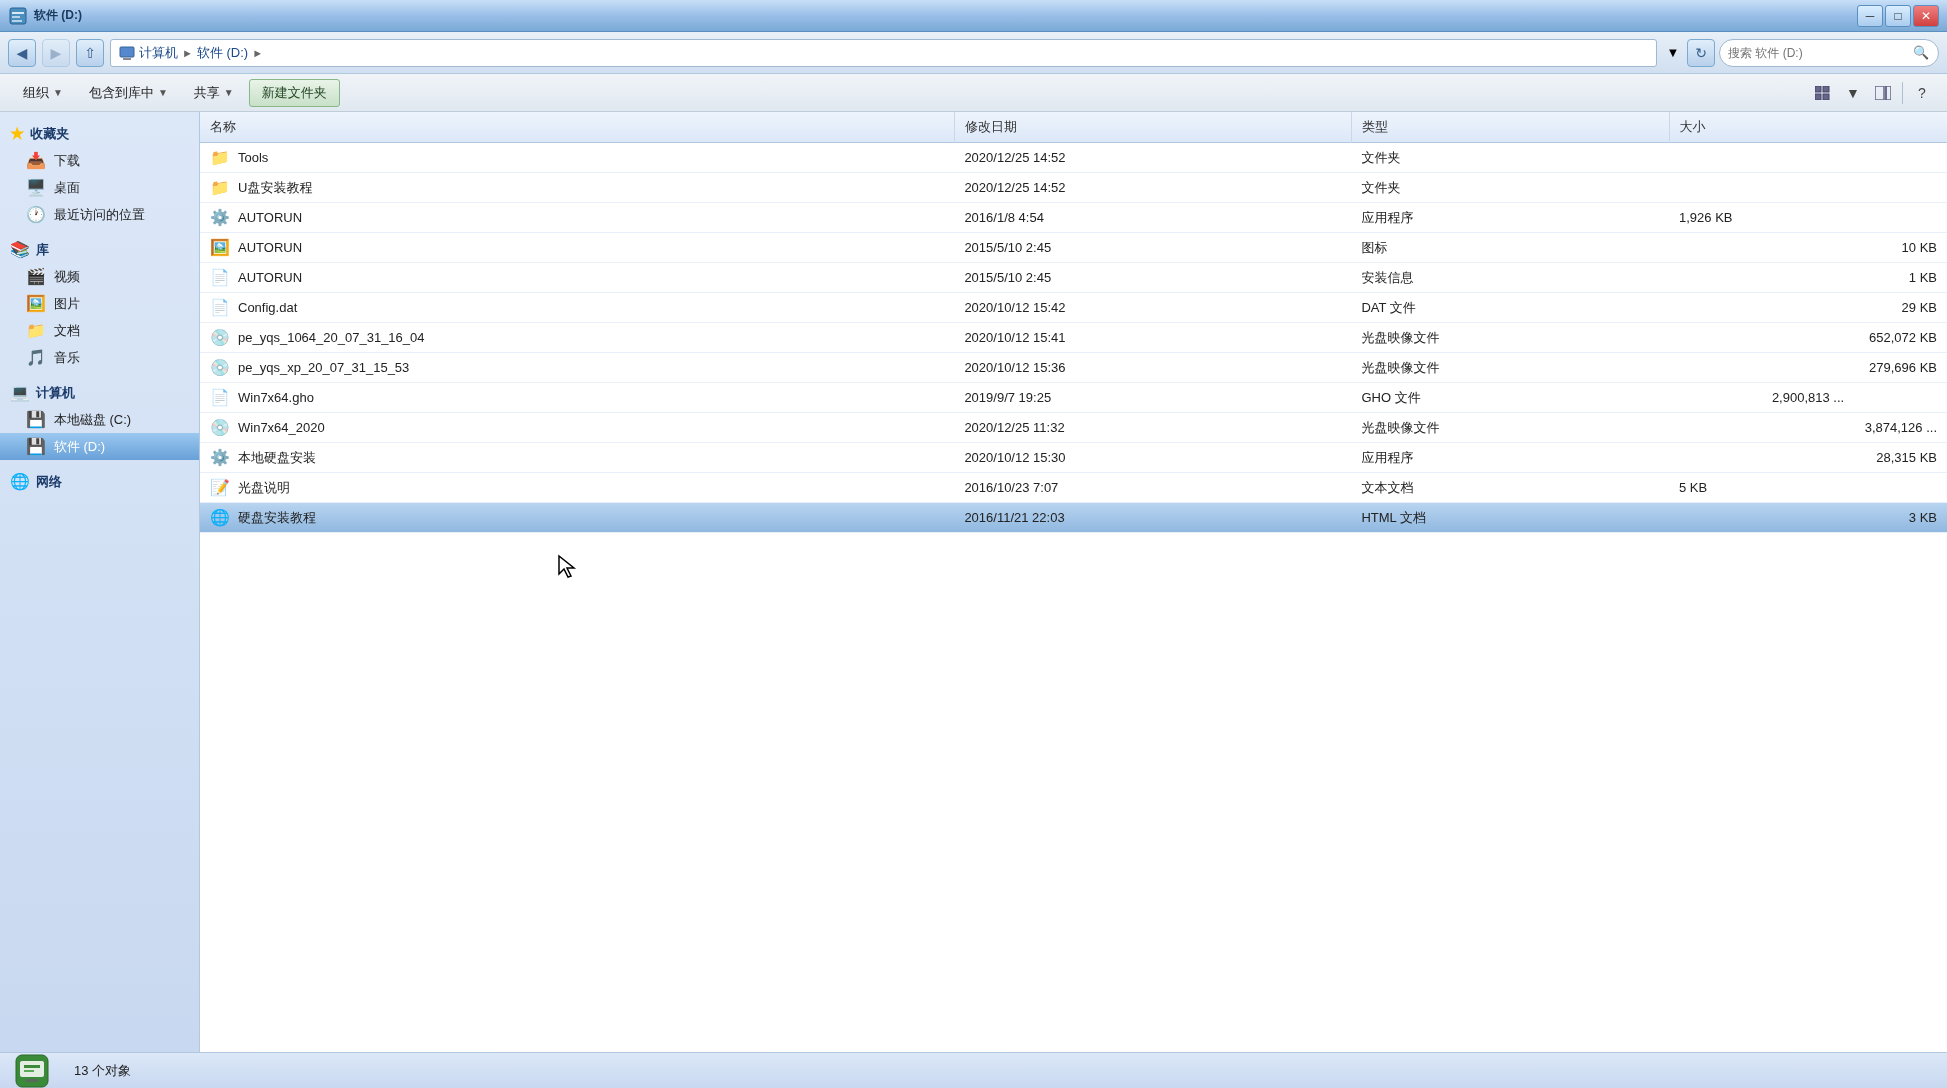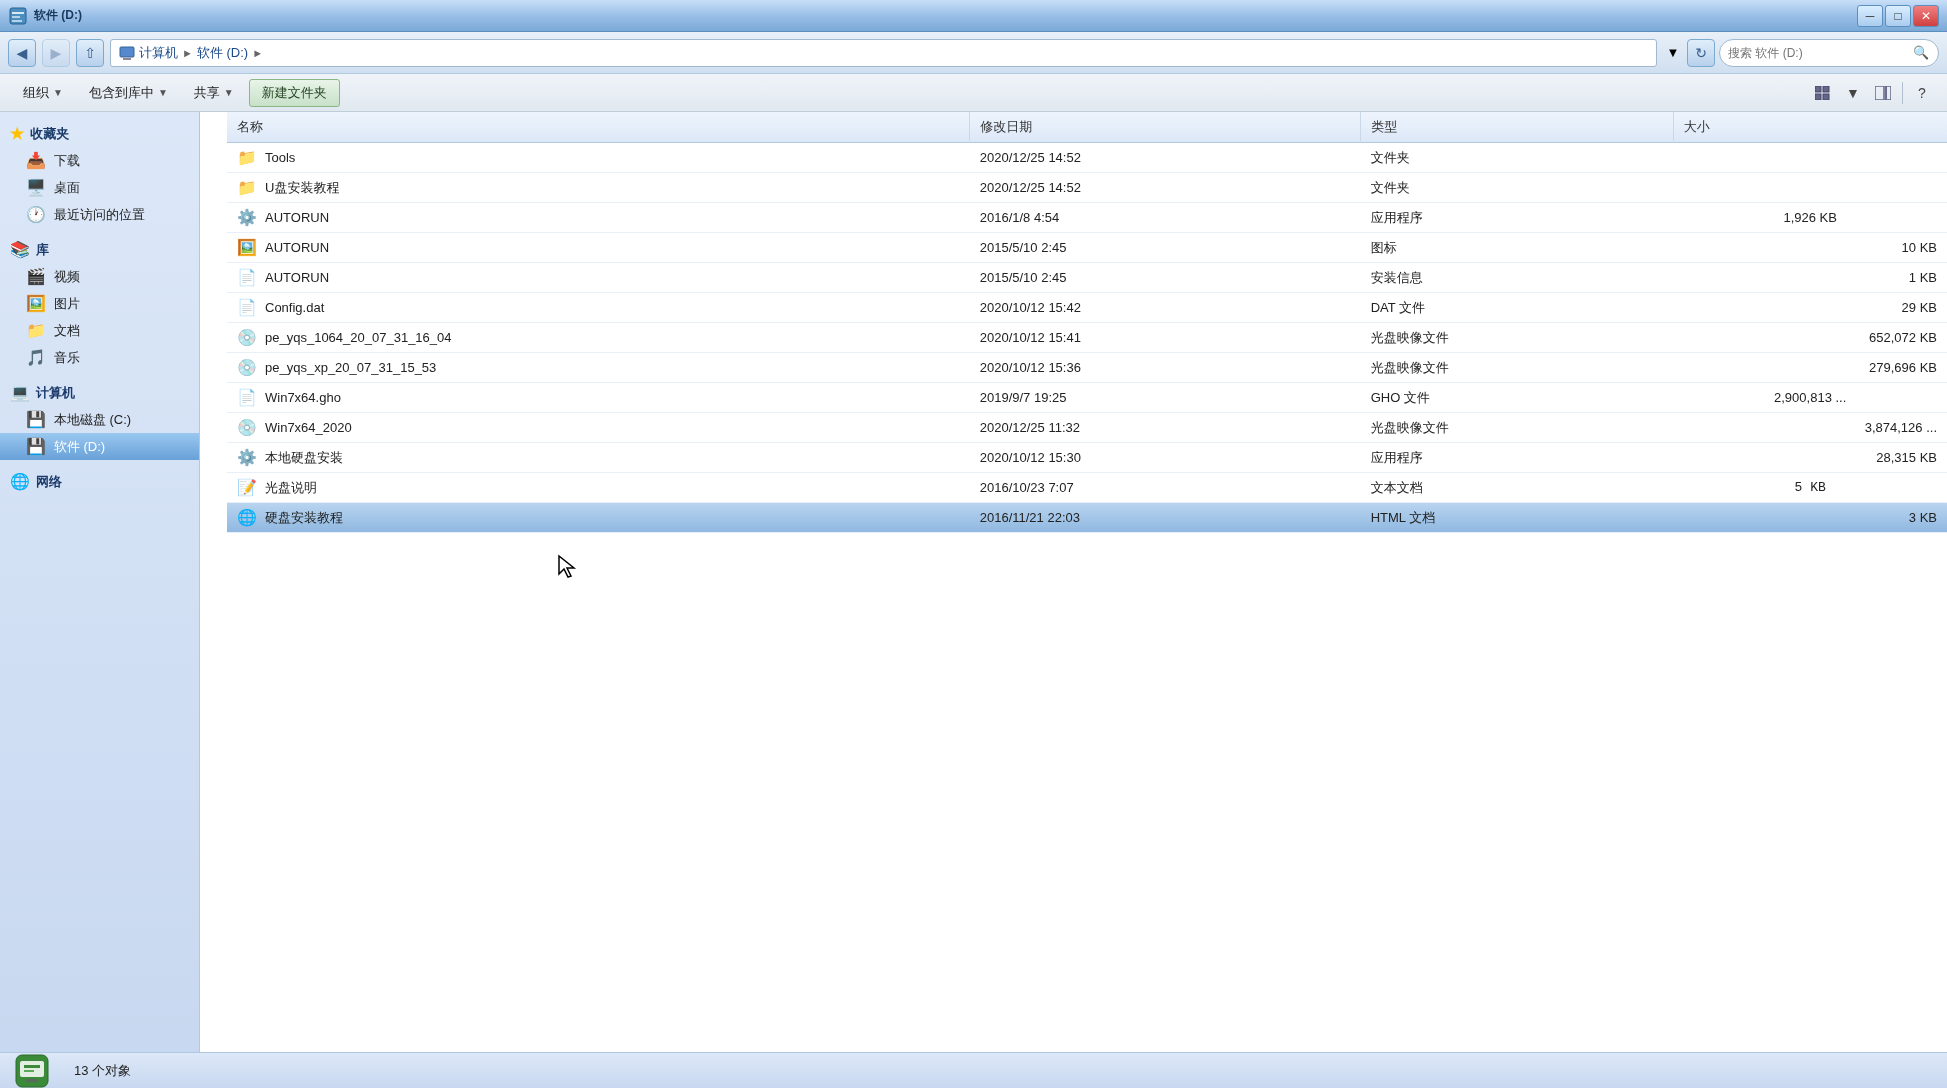--- a/index.html
+++ b/index.html
@@ -211,21 +211,20 @@
       background: linear-gradient(to bottom, #9ac8f0, #68a0d8);
       color: #fff;
     }
     .folder-icon { font-size: 16px; }
 
     
     .file-area {
       flex: 1;
       background: #fff;
       overflow-y: auto;
-      padding-left: 27px;
     }
     .file-table {
       width: 100%;
       border-collapse: collapse;
     }
     .file-table thead tr {
       background: linear-gradient(to bottom, #eef4fc, #dce8f8);
       border-bottom: 1px solid #b0c8e0;
     }
     .file-table thead th {
@@ -472,21 +471,21 @@
           </tr>
           <tr>
             <td>
               <div class="file-name-cell">
                 <span class="file-icon">⚙️</span>
                 <span>AUTORUN</span>
               </div>
             </td>
             <td>2016/1/8 4:54</td>
             <td>应用程序</td>
-            <td style="text-align: center;">1,926 KB</td>
+            <td style="text-align: left;">1,926 KB</td>
           </tr>
           <tr>
             <td>
               <div class="file-name-cell">
                 <span class="file-icon">🖼️</span>
                 <span>AUTORUN</span>
               </div>
             </td>
             <td>2015/5/10 2:45</td>
             <td>图标</td>
@@ -571,21 +570,21 @@
           </tr>
           <tr>
             <td>
               <div class="file-name-cell">
                 <span class="file-icon">📝</span>
                 <span>光盘说明</span>
               </div>
             </td>
             <td>2016/10/23 7:07</td>
             <td>文本文档</td>
-            <td style="text-align: center; font-family: Liberation Mono, monospace;">5 KB</td>
+            <td style="text-align: left;">5 KB</td>
           </tr>
           <tr class="selected">
             <td>
               <div class="file-name-cell">
                 <span class="file-icon">🌐</span>
                 <span>硬盘安装教程</span>
               </div>
             </td>
             <td>2016/11/21 22:03</td>
             <td>HTML 文档</td>

